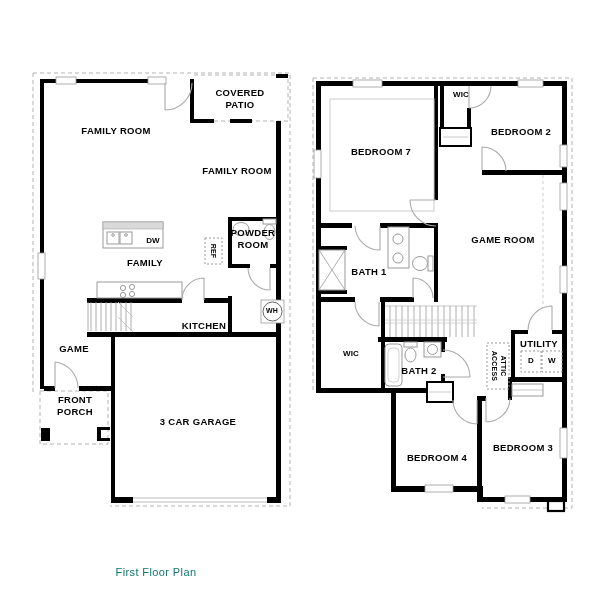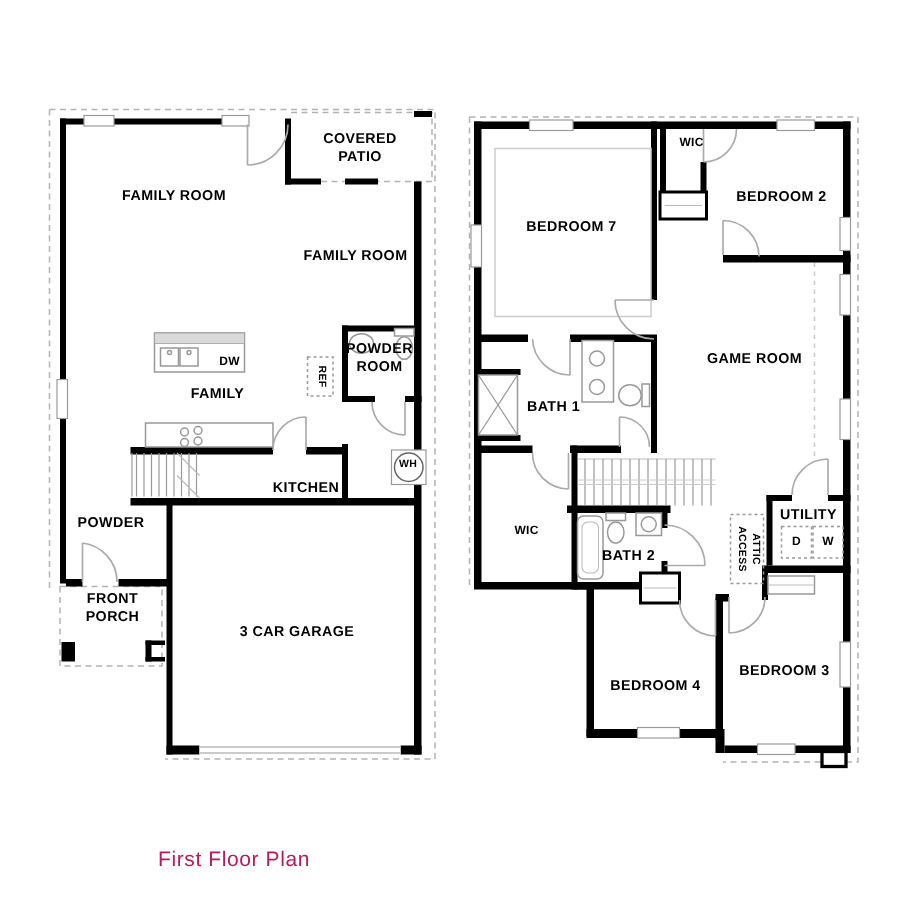--- a/index.html
+++ b/index.html
@@ -5,22 +5,22 @@
   html,body{margin:0;padding:0;background:#fff;}
   #canvas{position:relative;width:600px;height:611px;background:#fff;overflow:hidden;
           font-family:"Liberation Sans",sans-serif;}
   #plan-svg{position:absolute;left:0;top:0;}
   .lbl{position:absolute;transform:translate(-50%,-50%);font-weight:bold;font-size:9.5px;
        color:#000;letter-spacing:.3px;text-align:center;white-space:nowrap;line-height:1.25;}
   .wrap{white-space:normal;}
   .sm{font-size:8px;letter-spacing:.2px;}
   .xs{font-size:7px;letter-spacing:.2px;}
   .rot{transform:translate(-50%,-50%) rotate(90deg);}
-  .caption{position:absolute;transform:translate(-50%,-50%);font-size:14px;font-weight:400;
-           color:#be185d;letter-spacing:.4px;white-space:nowrap;}
+  .caption{position:absolute;transform:translate(-50%,-50%);font-size:11px;font-weight:400;
+           color:#0f766e;letter-spacing:.4px;white-space:nowrap;}
   .copyright{position:absolute;right:5px;top:586px;text-align:right;font-size:7.5px;
              color:#9b9b9b;line-height:1.45;letter-spacing:.1px;}
 </style>
 </head>
 <body>
 
 <div id="canvas">
 
 <svg id="plan-svg" width="600" height="611" viewBox="0 0 600 611">
 
@@ -229,21 +229,21 @@
     </g>
   </g>
 </svg>
 
 <div class="lbl" style="left:116px;top:131px">FAMILY ROOM</div>
 <div class="lbl wrap" style="left:240px;top:99px;width:66px">COVERED PATIO</div>
 <div class="lbl" style="left:237px;top:171px">FAMILY ROOM</div>
 <div class="lbl" style="left:145px;top:263px">FAMILY</div>
 <div class="lbl wrap" style="left:253px;top:239px;width:56px">POWDER ROOM</div>
 <div class="lbl" style="left:204px;top:326px">KITCHEN</div>
-<div class="lbl" style="left:74px;top:349px">POWDER</div>
+<div class="lbl" style="left:74px;top:349px">GAME</div>
 <div class="lbl wrap" style="left:75px;top:406px;width:54px">FRONT PORCH</div>
 <div class="lbl" style="left:198px;top:422px">3 CAR GARAGE</div>
 <div class="lbl sm" style="left:153px;top:241px">DW</div>
 <div class="lbl xs rot" style="left:213px;top:251px">REF</div>
 <div class="lbl xs" style="left:272px;top:311px">WH</div>
 
 <div class="lbl" style="left:381px;top:152px">BEDROOM 7</div>
 <div class="lbl sm" style="left:461px;top:95px">WIC</div>
 <div class="lbl" style="left:521px;top:132px">BEDROOM 2</div>
 <div class="lbl" style="left:503px;top:240px">GAME ROOM</div>

